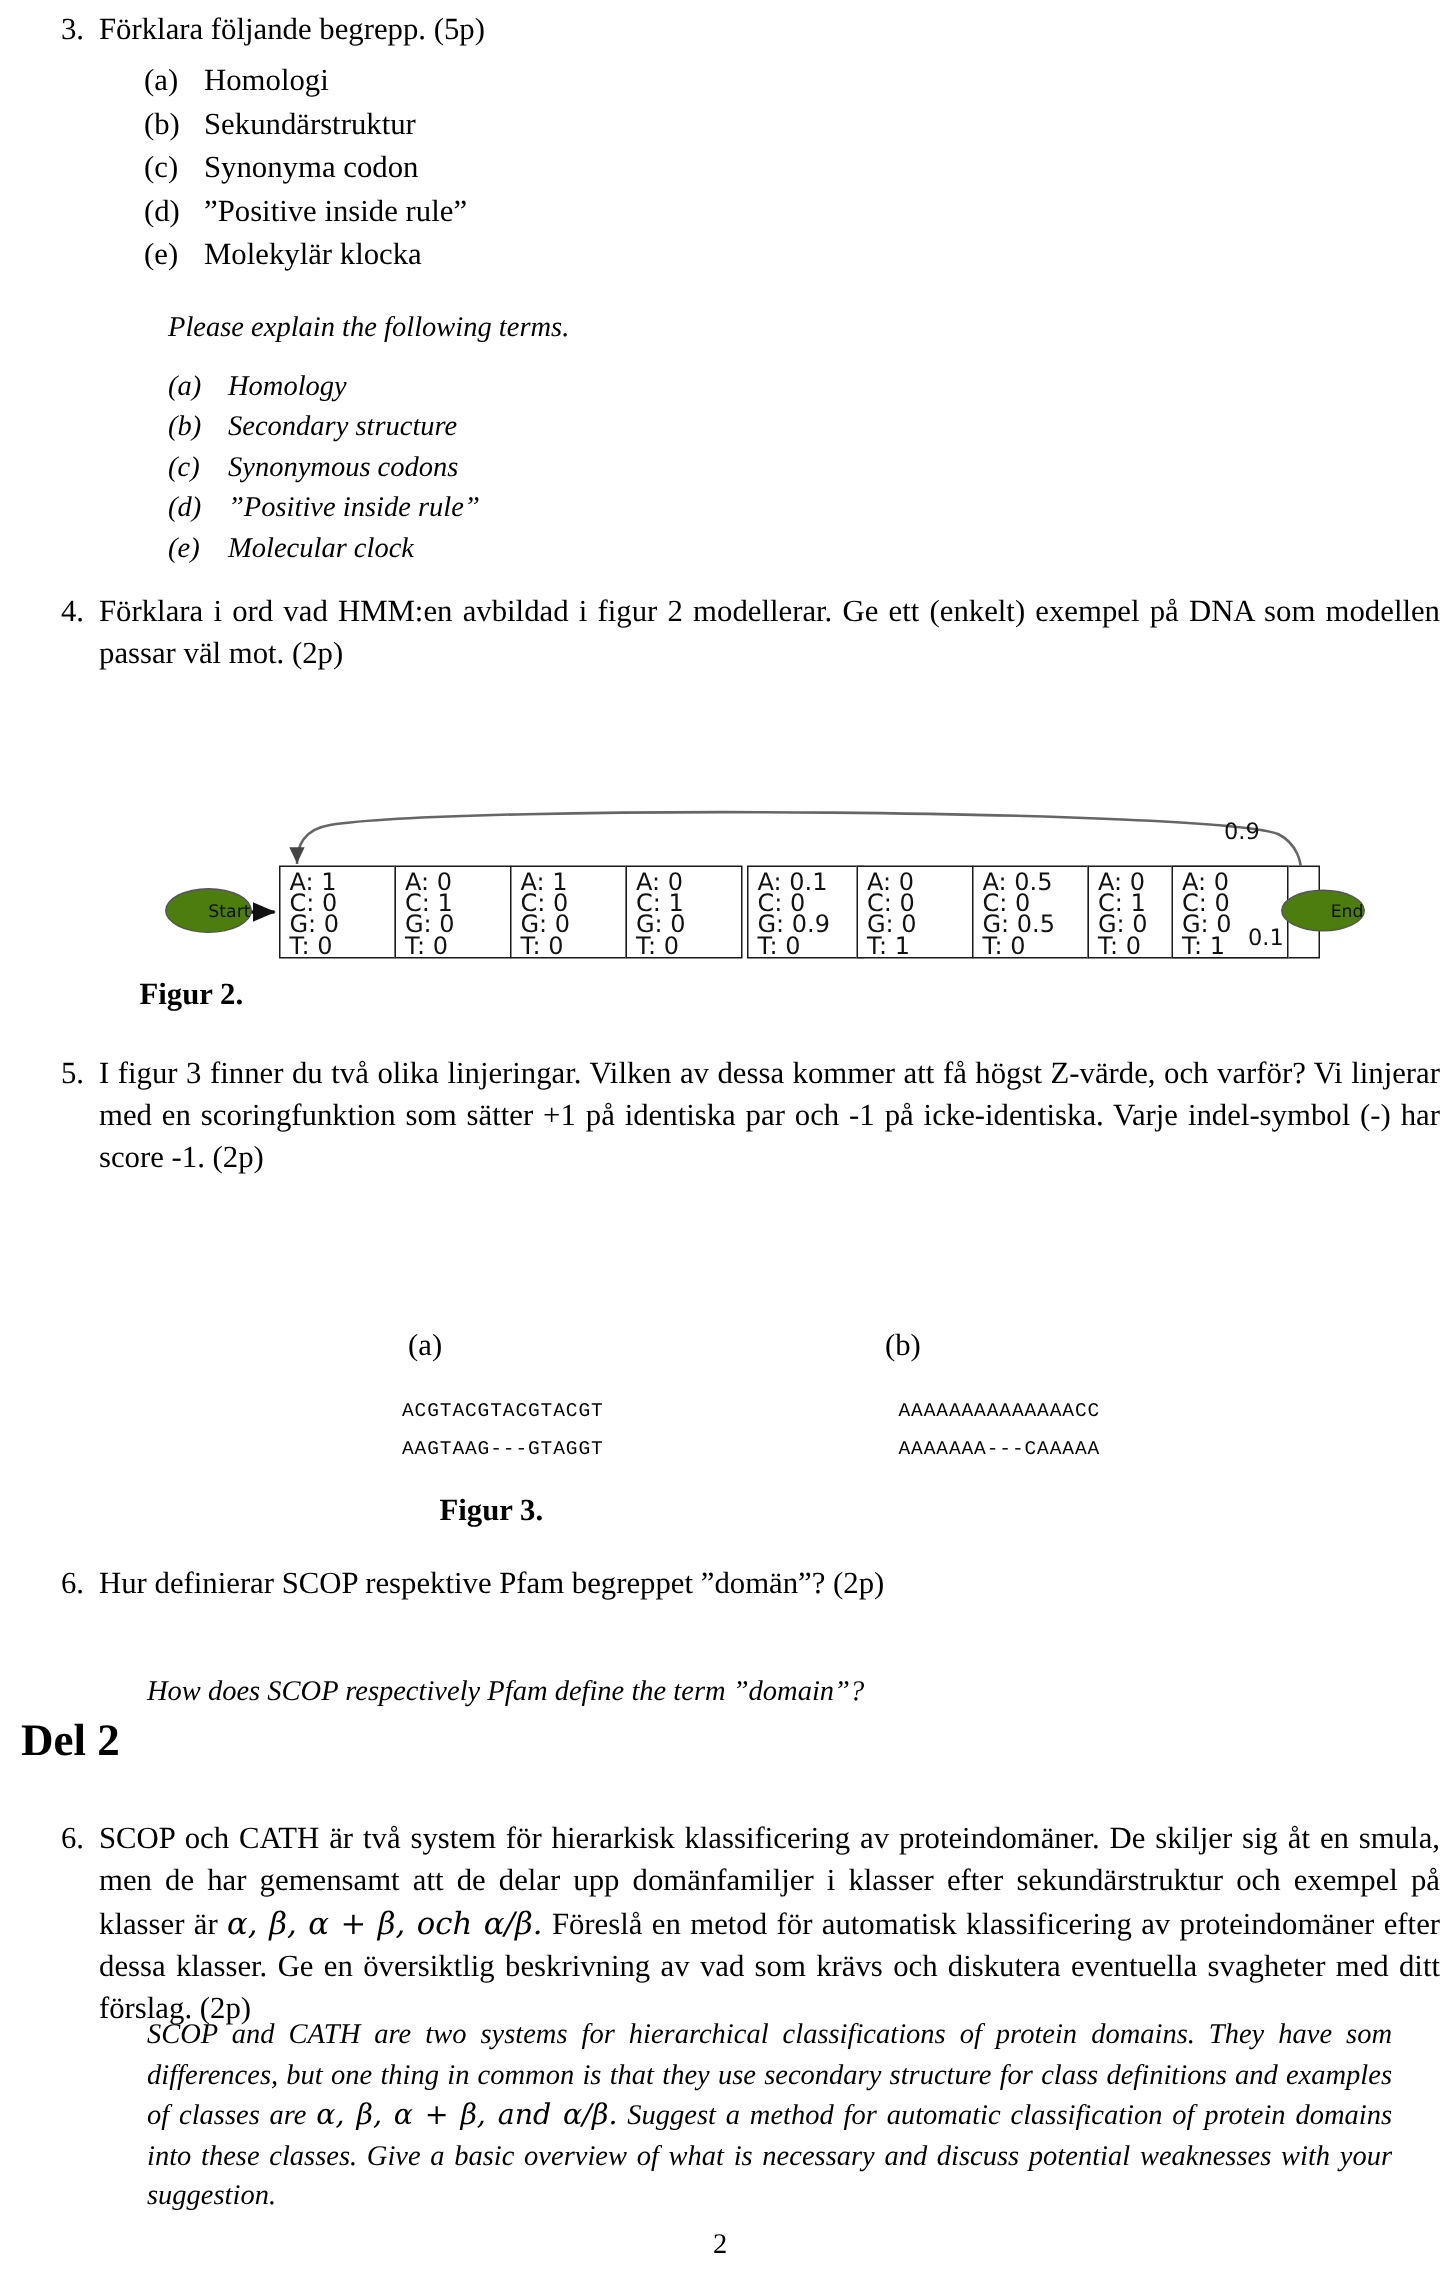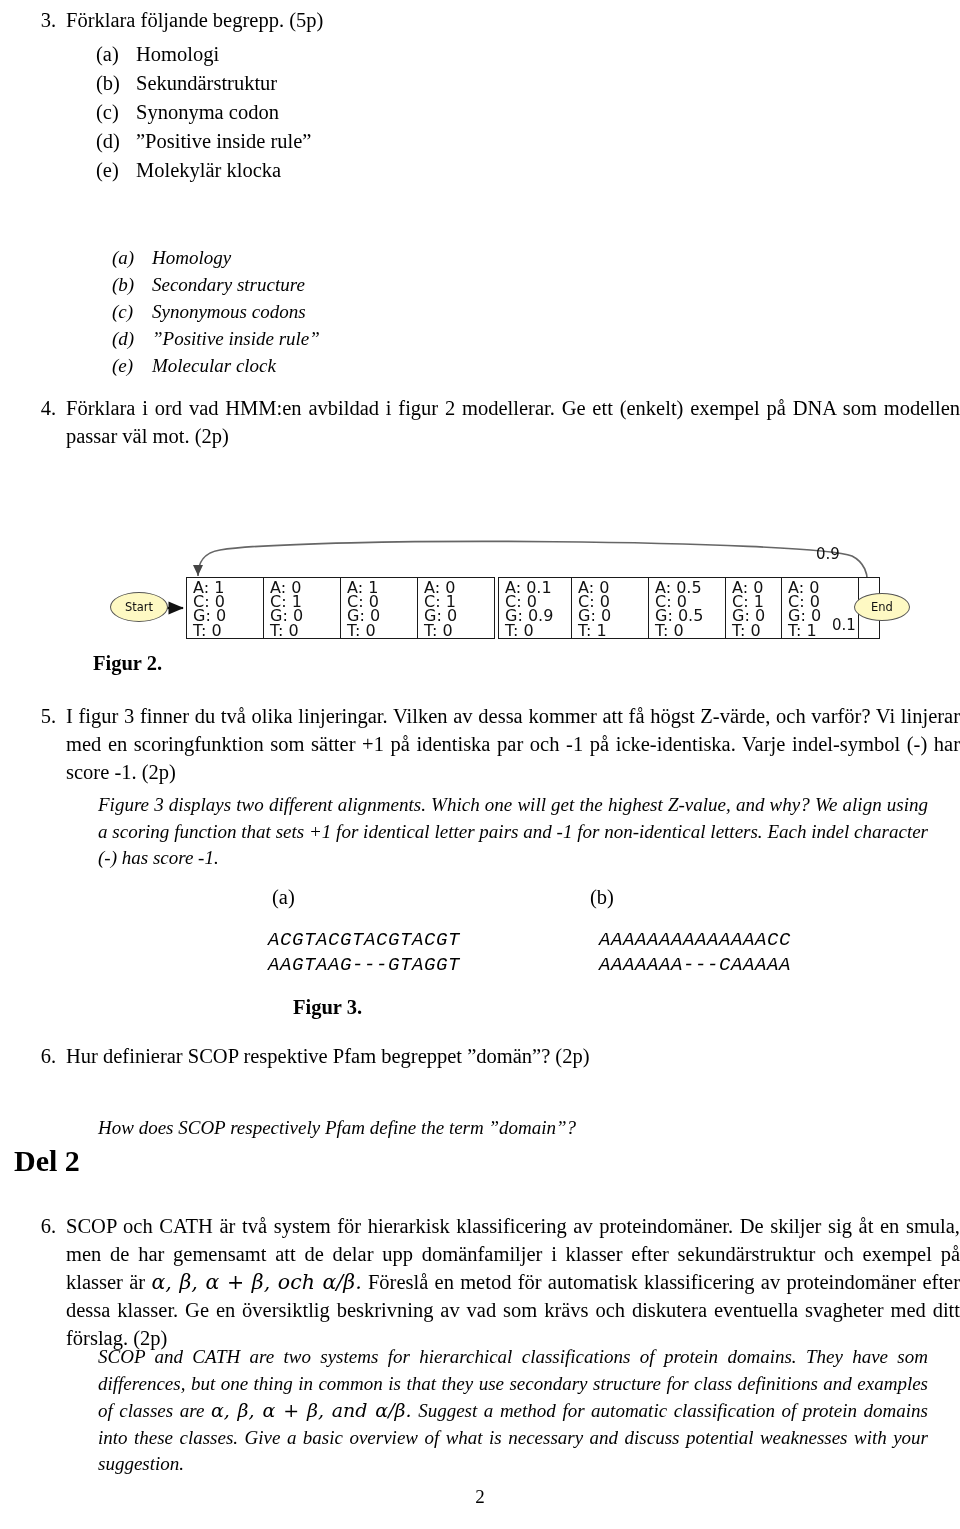--- a/index.html
+++ b/index.html
@@ -81,25 +81,24 @@
   }
   .page-number {
     position: absolute;
     left: 0;
     right: 0;
     text-align: center;
     font-size: 19px;
   }
   .mono {
     font-family: "Liberation Mono", "DejaVu Sans Mono", monospace;
-    font-size: 19px;
+    font-size: 13px;
     line-height: 25px;
     letter-spacing: 0.6px;
     white-space: pre;
-    font-style: italic;
   }
   .align-label {
     position: absolute;
     font-size: 20.5px;
   }
   .gk { font-style: italic; font-family: "DejaVu Serif", serif; }
 
   
   #hmm-figure {
     position: absolute;
@@ -125,24 +124,24 @@
     font-family: "DejaVu Sans", "Liberation Sans", sans-serif;
     font-size: 16px;
     line-height: 14.2px;
     color: #111111;
   }
   .node-ellipse {
     position: absolute;
     box-sizing: border-box;
     border: 1.3px solid #555555;
     border-radius: 50%;
-    background: #fef9c3;
+    background: #4d7c0f;
     display: flex;
     align-items: center;
-    justify-content: center;
+    justify-content: flex-end;
     font-family: "DejaVu Sans", "Liberation Sans", sans-serif;
     font-size: 11.5px;
     color: #111111;
   }
   .edge-label {
     position: absolute;
     font-family: "DejaVu Sans", "Liberation Sans", sans-serif;
     font-size: 15px;
     color: #111111;
   }
@@ -173,20 +172,21 @@
     <div class="sub-row">
       <span class="sub-label">(d)</span>
       <span>”Positive inside rule”</span>
     </div>
     <div class="sub-row">
       <span class="sub-label">(e)</span>
       <span>Molekylär klocka</span>
     </div>
   </div>
 
+  <div class="italic-block" style="left:112px; top:206px; width:560px;">Please explain the following terms.</div>
 
   <div class="italic-list" style="left:112px; top:244px; width:460px;">
     <div class="sub-row">
       <span class="sub-label">(a)</span>
       <span>Homology</span>
     </div>
     <div class="sub-row">
       <span class="sub-label">(b)</span>
       <span>Secondary structure</span>
     </div>
@@ -319,21 +319,20 @@
     <div class="edge-label" style="left:722px; top:82px;">0.1</div>
   </div>
 
   <div class="caption" style="left:68px; top:652px;">Figur 2.</div>
 
   <div class="qitem" style="left:22px; top:702px; width:938px;">
     <div class="qnum">5.</div>
     <div class="qbody">I figur 3 finner du två olika linjeringar. Vilken av dessa kommer att få högst Z-värde, och varför? Vi linjerar med en scoringfunktion som sätter +1 på identiska par och -1 på icke-identiska. Varje indel-symbol (-) har score -1. (2p)</div>
   </div>
 
-  <div class="italic-block" style="left:98px; top:792px; width:830px;">Figure 3 displays two different alignments. Which one will get the highest Z-value, and why? We align using a scoring function that sets +1 for identical letter pairs and -1 for non-identical letters. Each indel character (-) has score -1.</div>
 
   <div class="align-label" style="left:272px; top:886px;">(a)</div>
   <div class="align-label" style="left:590px; top:886px;">(b)</div>
 
   <div class="mono" style="position:absolute; left:268px; top:928px;">ACGTACGTACGTACGT</div>
   <div class="mono" style="position:absolute; left:268px; top:953px;">AAGTAAG---GTAGGT</div>
 
   <div class="mono" style="position:absolute; left:599px; top:928px;">AAAAAAAAAAAAAACC</div>
   <div class="mono" style="position:absolute; left:599px; top:953px;">AAAAAAA---CAAAAA</div>
 

